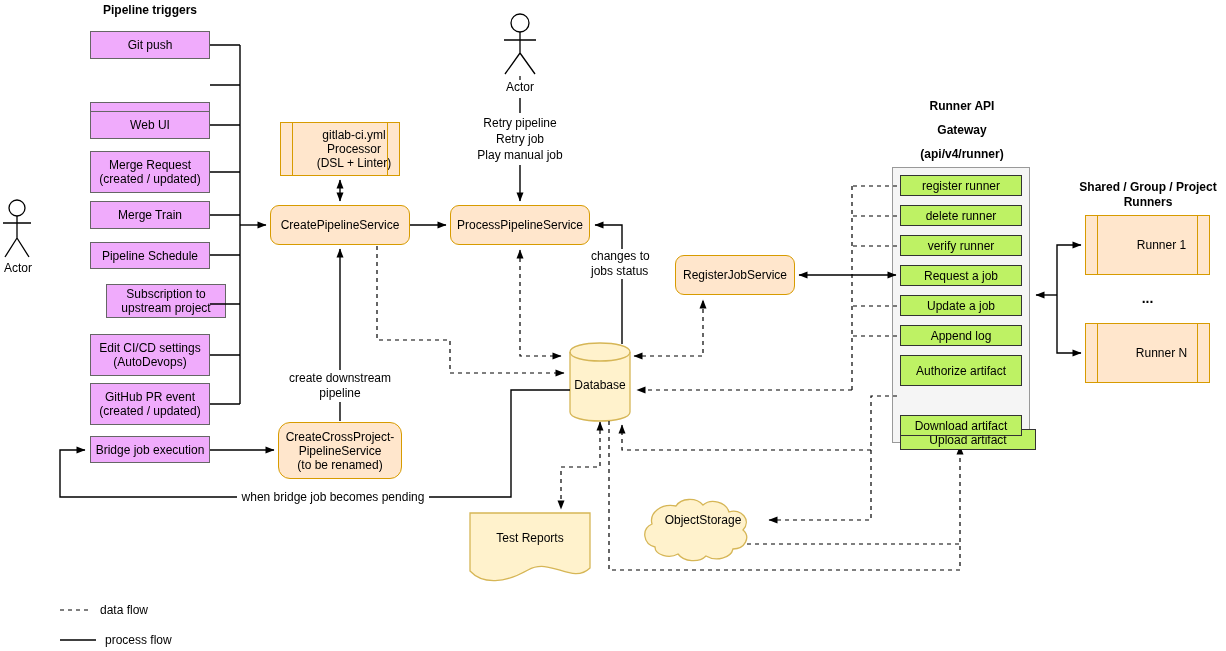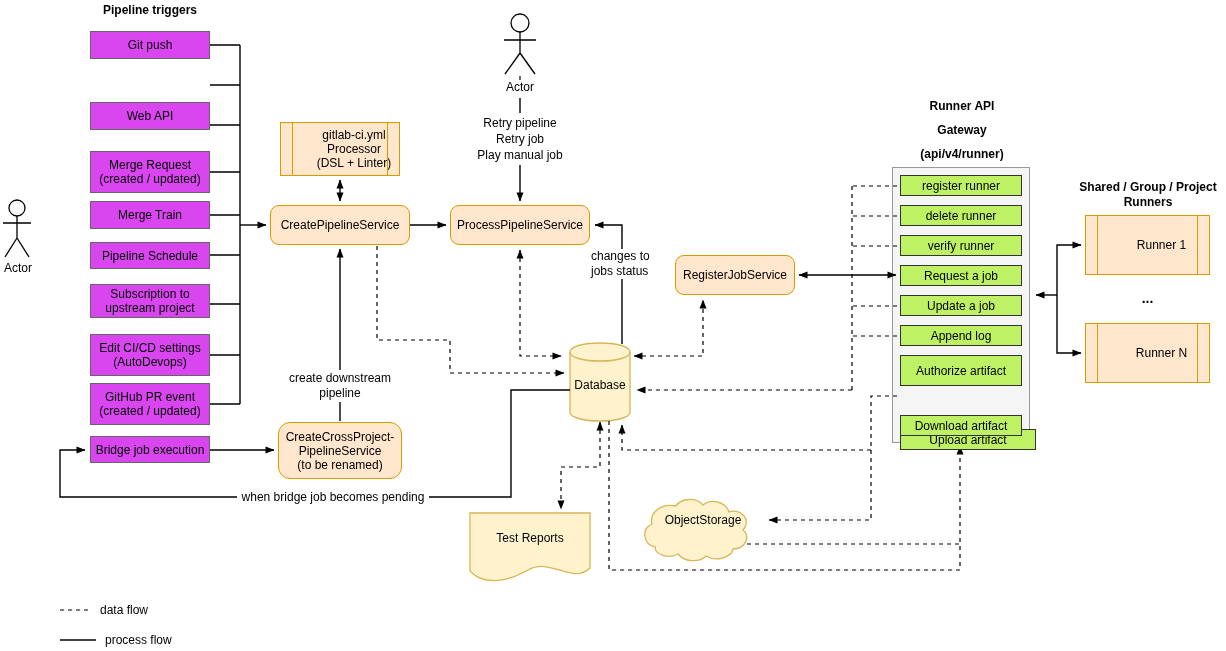--- a/index.html
+++ b/index.html
@@ -2,21 +2,21 @@
 <html><head>
 <meta charset="utf-8">
 <style>
   html,body{margin:0;padding:0;background:#fff;}
   #canvas{position:relative;width:1226px;height:651px;background:#ffffff;
           font-family:"Liberation Sans",sans-serif;font-size:12px;color:#000;overflow:hidden;}
   .abs{position:absolute;box-sizing:border-box;}
   .pre{white-space:pre-line;}
   .ctr{display:flex;align-items:center;justify-content:center;text-align:center;}
   .node{border:1px solid;z-index:2;}
-  .trigger{background:#d946ef;border-color:#666666;text-align:center;}
+  .trigger{background:#f0abfc;border-color:#666666;text-align:center;}
   .service{background:#ffe6cc;border-color:#d79b00;border-radius:9px;}
   .procbars{background:#ffe6cc;border:1px solid #d79b00;border-radius:0;padding-left:28px;}
   .procbars::before,.procbars::after{content:"";position:absolute;top:0;bottom:0;width:0;border-left:1px solid #d79b00;}
   .procbars::before{left:11px;}
   .procbars::after{right:11px;}
   .gwbox{background:#f5f5f5;border:1px solid #999999;z-index:2;}
   .gwitem{background:#bef264;border:1px solid #333333;z-index:3;}
   .hdr{font-weight:bold;z-index:2;}
   .lbl{z-index:4;}
   .wbg{background:#ffffff;z-index:4;}
@@ -91,25 +91,26 @@
       <path d="M609,421 V570 H960 V446" marker-end="url(#arrow)"></path>
       <path d="M747,544 H960"></path>
       <path d="M60,610 H92"></path>
     </g>
   </svg>
 
   <div class="abs hdr ctr" style="left:88px;top:2px;width:124px;height:16px;">Pipeline triggers</div>
 
   <div class="abs node trigger ctr pre" style="left:90px;top:31px;width:120px;height:28px;">Git push</div>
   <div class="abs node trigger ctr pre" style="left:90px;top:71px;width:120px;height:28px;margin-top:31px;">Web API</div>
+  <div class="abs node trigger ctr pre" style="left:90px;top:111px;width:120px;height:28px;">Web UI</div>
   <div class="abs node trigger ctr pre" style="left:90px;top:151px;width:120px;height:42px;">Merge Request
 (created / updated)</div>
   <div class="abs node trigger ctr pre" style="left:90px;top:201px;width:120px;height:28px;">Merge Train</div>
   <div class="abs node trigger ctr pre" style="left:90px;top:242px;width:120px;height:27px;">Pipeline Schedule</div>
-  <div class="abs node trigger ctr pre" style="left:90px;top:284px;width:120px;height:34px;">Subscription to
+  <div class="abs node trigger ctr pre" style="left:106px;top:284px;width:120px;height:34px;">Subscription to
 upstream project</div>
   <div class="abs node trigger ctr pre" style="left:90px;top:334px;width:120px;height:42px;">Edit CI/CD settings
 (AutoDevops)</div>
   <div class="abs node trigger ctr pre" style="left:90px;top:383px;width:120px;height:42px;">GitHub PR event
 (created / updated)</div>
   <div class="abs node trigger ctr pre" style="left:90px;top:436px;width:120px;height:27px;">Bridge job execution</div>
 
   <div class="abs ctr lbl" style="left:0px;top:261px;width:36px;height:14px;">Actor</div>
   <div class="abs ctr lbl" style="left:500px;top:80px;width:40px;height:14px;">Actor</div>
   <div class="abs ctr pre wbg" style="left:455px;top:113px;width:130px;height:52px;line-height:16px;">Retry pipeline

